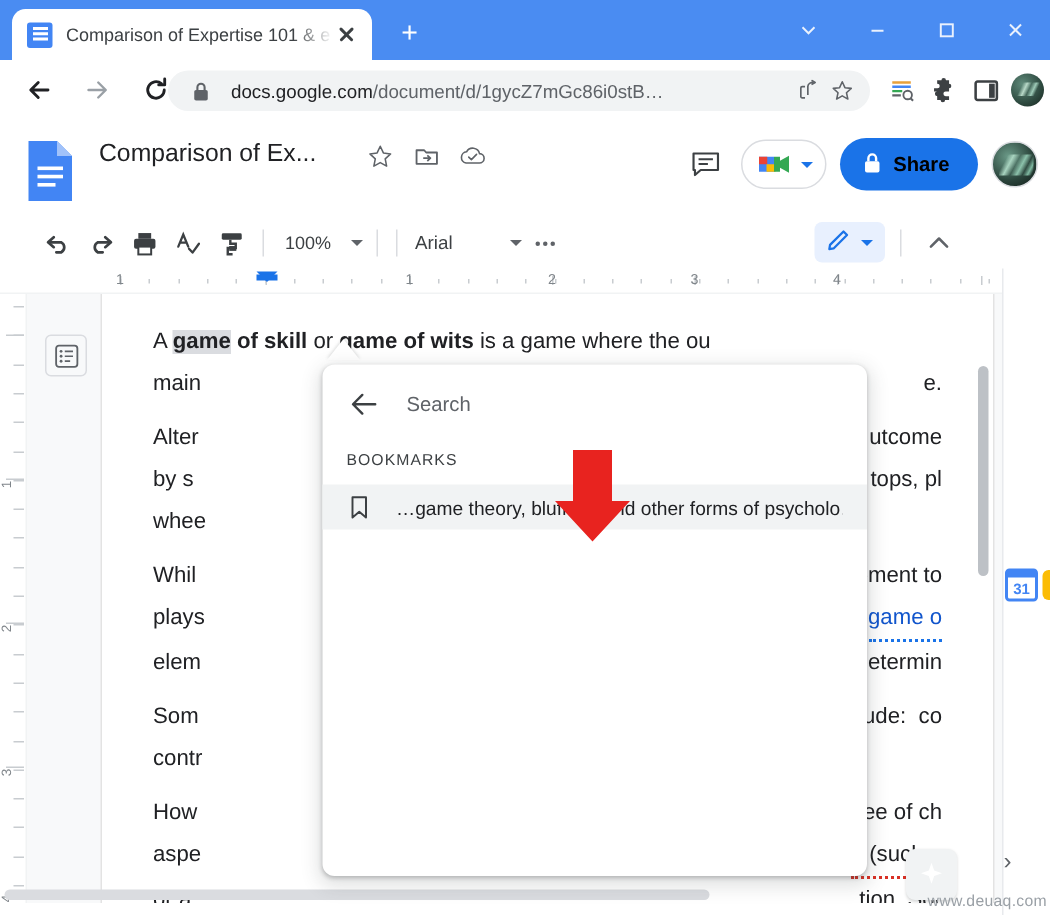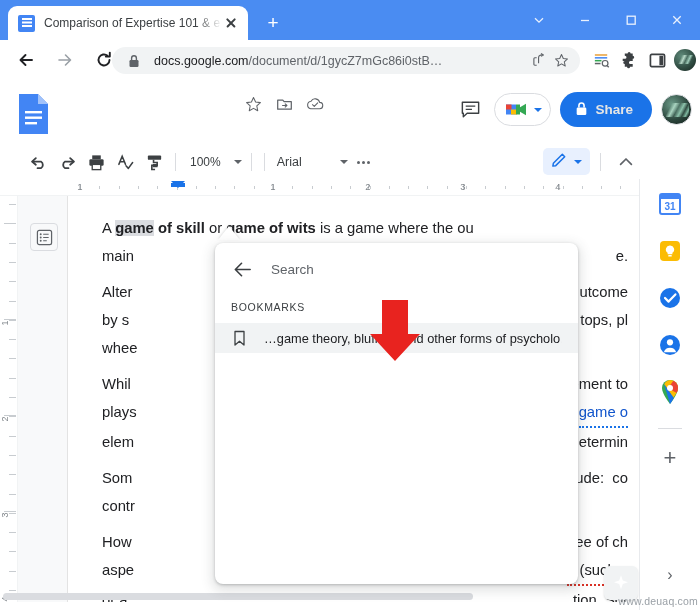--- a/index.html
+++ b/index.html
@@ -103,21 +103,21 @@
   }
   .menu-fade { overflow:hidden; width: 340px; }
   .header-right { position: absolute; right: 8px; top: 12px; display: flex; align-items: center; gap: 9px; }
   .comment-btn { width: 30px; height: 30px; display:flex; align-items:center; justify-content:center; }
   .meet-btn {
     height: 33px; border: 1px solid #dadce0; border-radius: 17px;
     display: flex; align-items: center; padding: 0 8px 0 9px; gap: 4px;
   }
   .meet-cam { width: 26px; height: 19px; position: relative; }
   .share-btn {
-    height: 35px; background: #1a73e8; border-radius: 18px; color: #e5e5e5;
+    height: 35px; background: #1a73e8; border-radius: 18px; color: #000000;
     display: flex; align-items: center; gap: 7px; padding: 0 19px 0 15px;
     font-size: 13.5px; font-weight: bold;
   }
   .user-avatar {
     width: 31px; height: 31px; border-radius: 50%;
     background: radial-gradient(circle at 35% 32%, #6b9a88 0%, #2b453c 58%, #101a16 100%);
     border: 1px solid #dadce0; position:relative; overflow:hidden;
   }
   .user-avatar::after {
     content:""; position:absolute; left:4px; top:8px; width:23px; height:14px;
@@ -238,23 +238,23 @@
     display: flex; align-items: center; height: 30px; padding: 0 16px;
     background: #f1f3f4; gap: 16px;
   }
   .bm-icon { width: 17px; height: 17px; display:flex; align-items:center; justify-content:center; flex:0 0 17px; }
   .bm-text { font-size: 12.8px; color: #202124; white-space: nowrap; overflow:hidden; }
 
   .red-arrow { position: absolute; left: 369px; top: 300px; width: 52px; height: 62px; }
 
   
   .sidepanel {
-    position: absolute; right: 0; top: 179px; width: 61px; bottom: 0;
+    position: absolute; right: 0; top: 179px; width: 32px; bottom: 0;
     background: #fff; border-left: 1px solid #e8eaed;
-    display: flex; flex-direction: column; align-items: center; padding-top: 12px;
+    display: flex; align-items: center; padding-top: 12px;
   }
   .sp-icon { width: 26px; height: 26px; margin-bottom: 21px; display:flex; align-items:center; justify-content:center; }
   .sp-divider { width: 24px; height: 1px; background: #dadce0; margin: 2px 0 18px 0; }
   .sp-plus { font-size: 22px; color: #5f6368; font-weight: 300; line-height: 1; margin-bottom: 18px; }
   .sp-expand { position: absolute; bottom: 26px; font-size: 16px; color: #5f6368; }
   .watermark {
     position: absolute; right: 2px; bottom: 3px; font-size: 10.5px;
     color: #9aa0a6; letter-spacing: .2px; white-space: nowrap;
   }
   .explore-btn {
@@ -369,20 +369,21 @@
   <div class="docs-header">
     <div class="docs-logo">
       <svg width="35" height="44" viewBox="0 0 35 44">
         <path d="M3 2 H22 L32 12 V42 H3 Z" fill="#4285f4"></path>
         <path d="M22 2 L32 12 H22 Z" fill="#a1c2fa"></path>
         <rect x="9" y="19" width="17" height="2.4" fill="#fff"></rect>
         <rect x="9" y="24.5" width="17" height="2.4" fill="#fff"></rect>
         <rect x="9" y="30" width="12" height="2.4" fill="#fff"></rect>
       </svg>
     </div>
+    <div class="doc-title">Comparison of Ex...</div>
     <div class="title-icons">
       <div class="title-icon">
         <svg width="17" height="17" viewBox="0 0 18 18">
             <path d="M9 1.6 L11.2 6.3 L16.3 7 L12.5 10.5 L13.5 15.6 L9 13.1 L4.5 15.6 L5.5 10.5 L1.7 7 L6.8 6.3 Z" fill="none" stroke="#5f6368" stroke-width="1.1" stroke-linejoin="round"></path>
           </svg>
       </div>
       <div class="title-icon">
         <svg width="17" height="17" viewBox="0 0 18 18">
             <path d="M1.8 4.4 H7.2 L8.6 6 H16.2 V14 H1.8 Z" fill="none" stroke="#5f6368" stroke-width="1.3" stroke-linejoin="round"></path>
             <path d="M6.5 10 H11.2 M9.4 8 L11.6 10 L9.4 12" fill="none" stroke="#5f6368" stroke-width="1.2" stroke-linejoin="round"></path>

